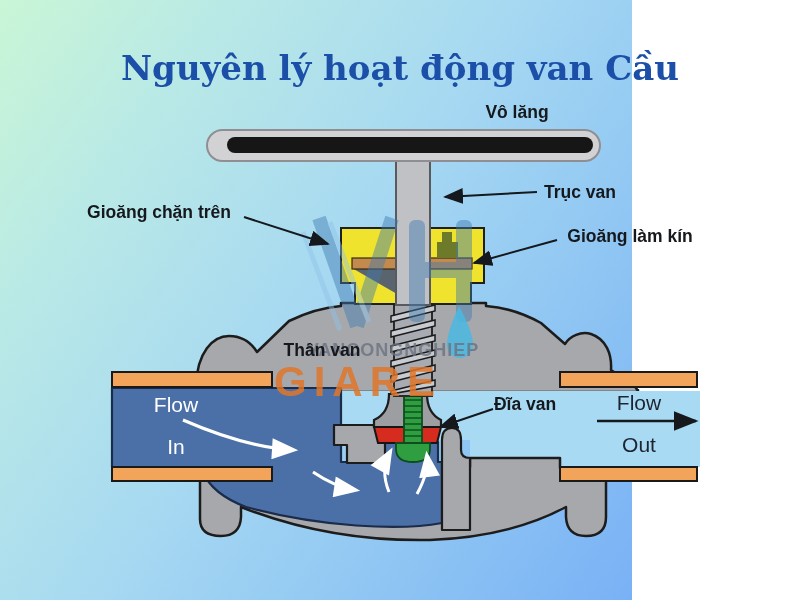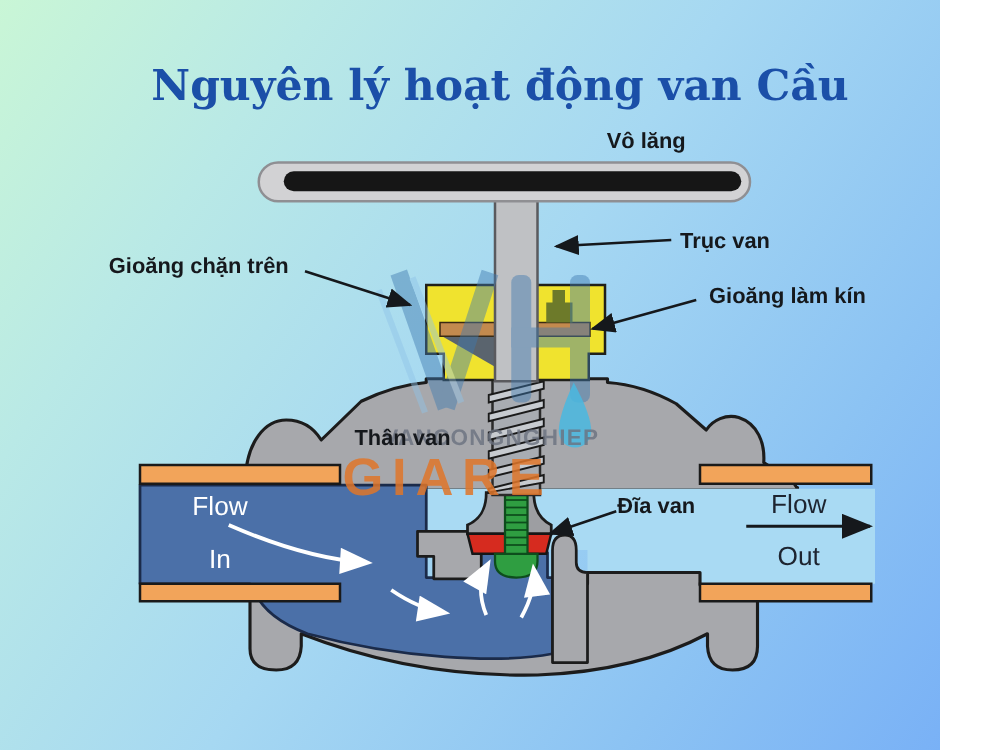--- a/index.html
+++ b/index.html
@@ -1,17 +1,17 @@
 <!DOCTYPE html>
 <html><head>
 <meta charset="utf-8">
 <style>
   html,body{margin:0;padding:0;}
   body{width:800px;height:600px;overflow:hidden;font-family:"Liberation Sans",sans-serif;}
-  .stage{position:relative;width:752px;height:600px;
+  .stage{position:relative;width:632px;height:600px;
     background:linear-gradient(125deg,#c9f6d6 0%,#b9e9e6 22%,#a6d8f2 50%,#8cc3f3 78%,#79b1f6 100%);}
   svg{position:absolute;left:0;top:0;}
   .title-text{font-family:"DejaVu Serif","Liberation Serif",serif;font-weight:bold;font-size:34px;}
   .lbl{font-family:"Liberation Sans",sans-serif;font-weight:bold;font-size:17.5px;fill:#15181c;}
   .flowlbl{font-family:"Liberation Sans",sans-serif;font-size:21px;}
   .wm-co{font-family:"Liberation Sans",sans-serif;font-weight:bold;font-size:18px;letter-spacing:1px;}
   .wm-brand{font-family:"Liberation Sans",sans-serif;font-weight:bold;font-size:42px;letter-spacing:7px;}
 </style>
 </head>
 <body>

